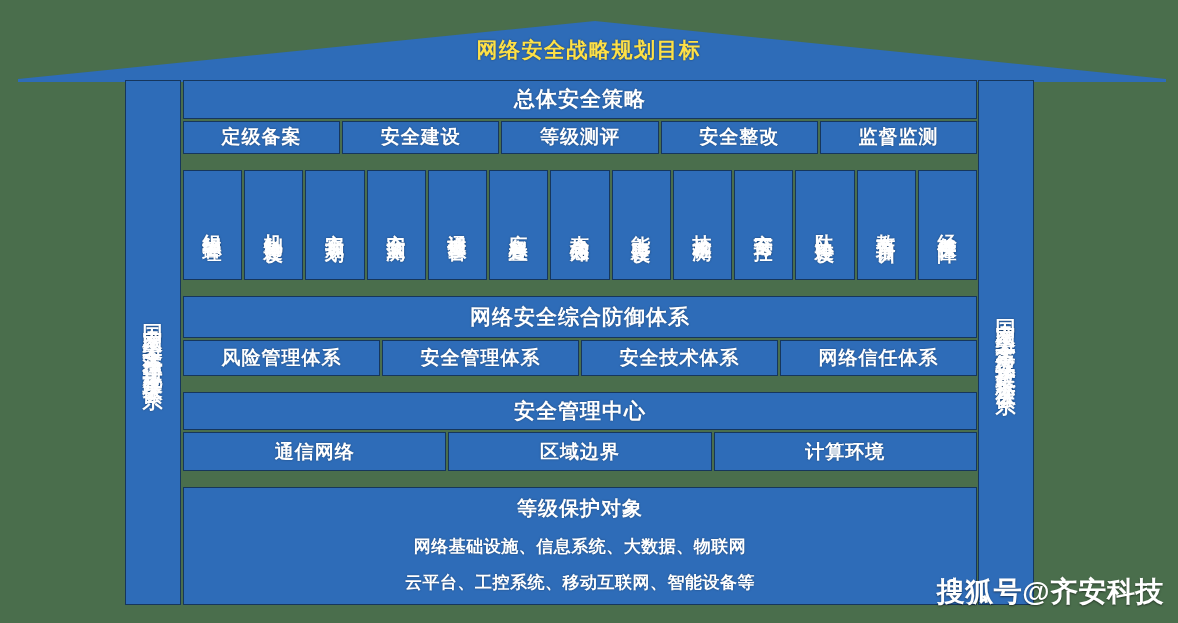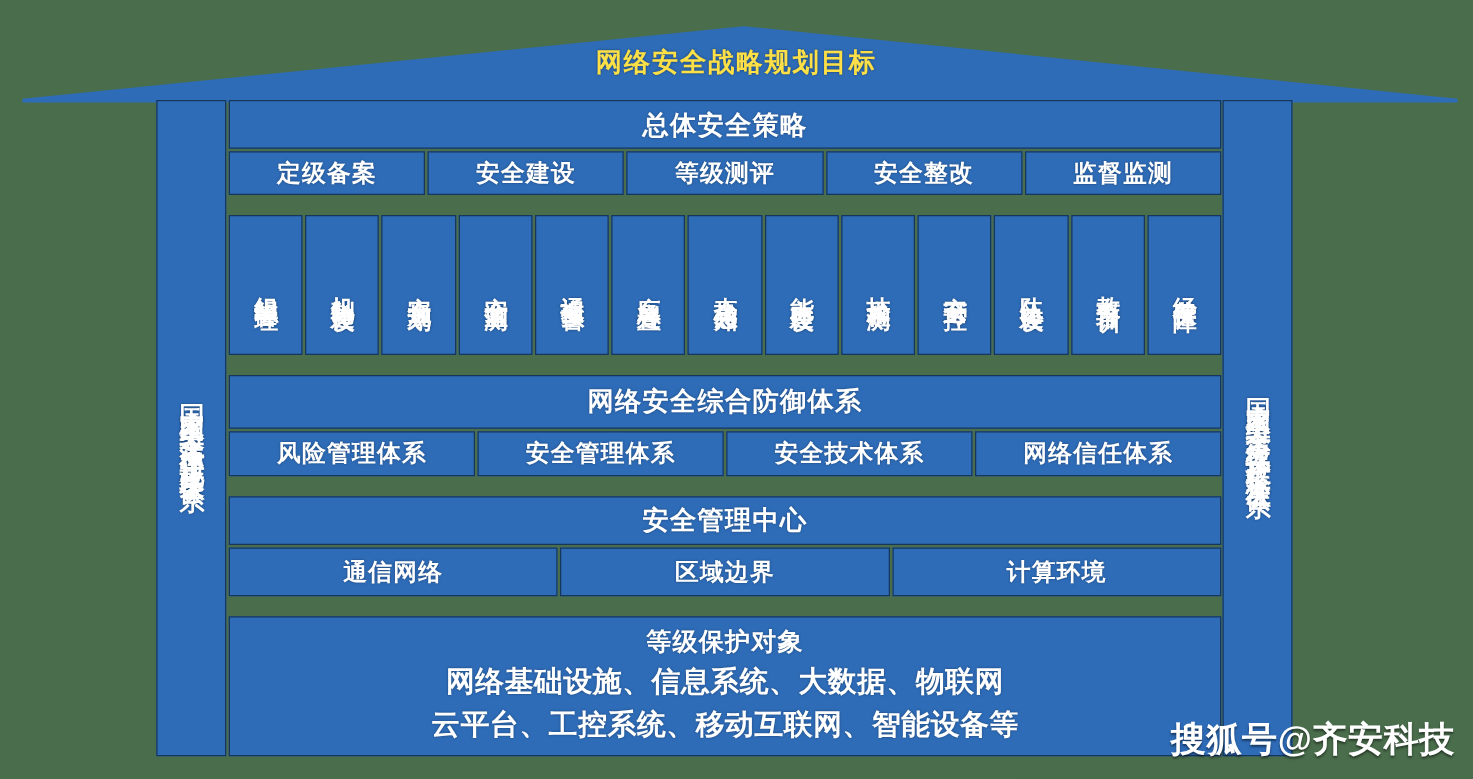--- a/index.html
+++ b/index.html
@@ -149,21 +149,21 @@
   .row.layers .cell { font-size: 19px; letter-spacing: 1px; }
 
   .band.objects {
     flex: 1 1 auto;
     flex-direction: column;
     margin-bottom: 0;
     padding: 6px 0 8px;
     line-height: 1.45;
   }
   .band.objects .obj-head { font-size: 20px; letter-spacing: 1px; }
-  .band.objects .obj-line { font-size: 23px; letter-spacing: 0.5px; }
+  .band.objects .obj-line { font-size: 17px; letter-spacing: 0.5px; margin-top: 12px; }
 
   
   .watermark {
     position: absolute;
     right: 14px;
     bottom: 12px;
     color: #ffffff;
     font-size: 28px;
     font-weight: bold;
     letter-spacing: 0.5px;

